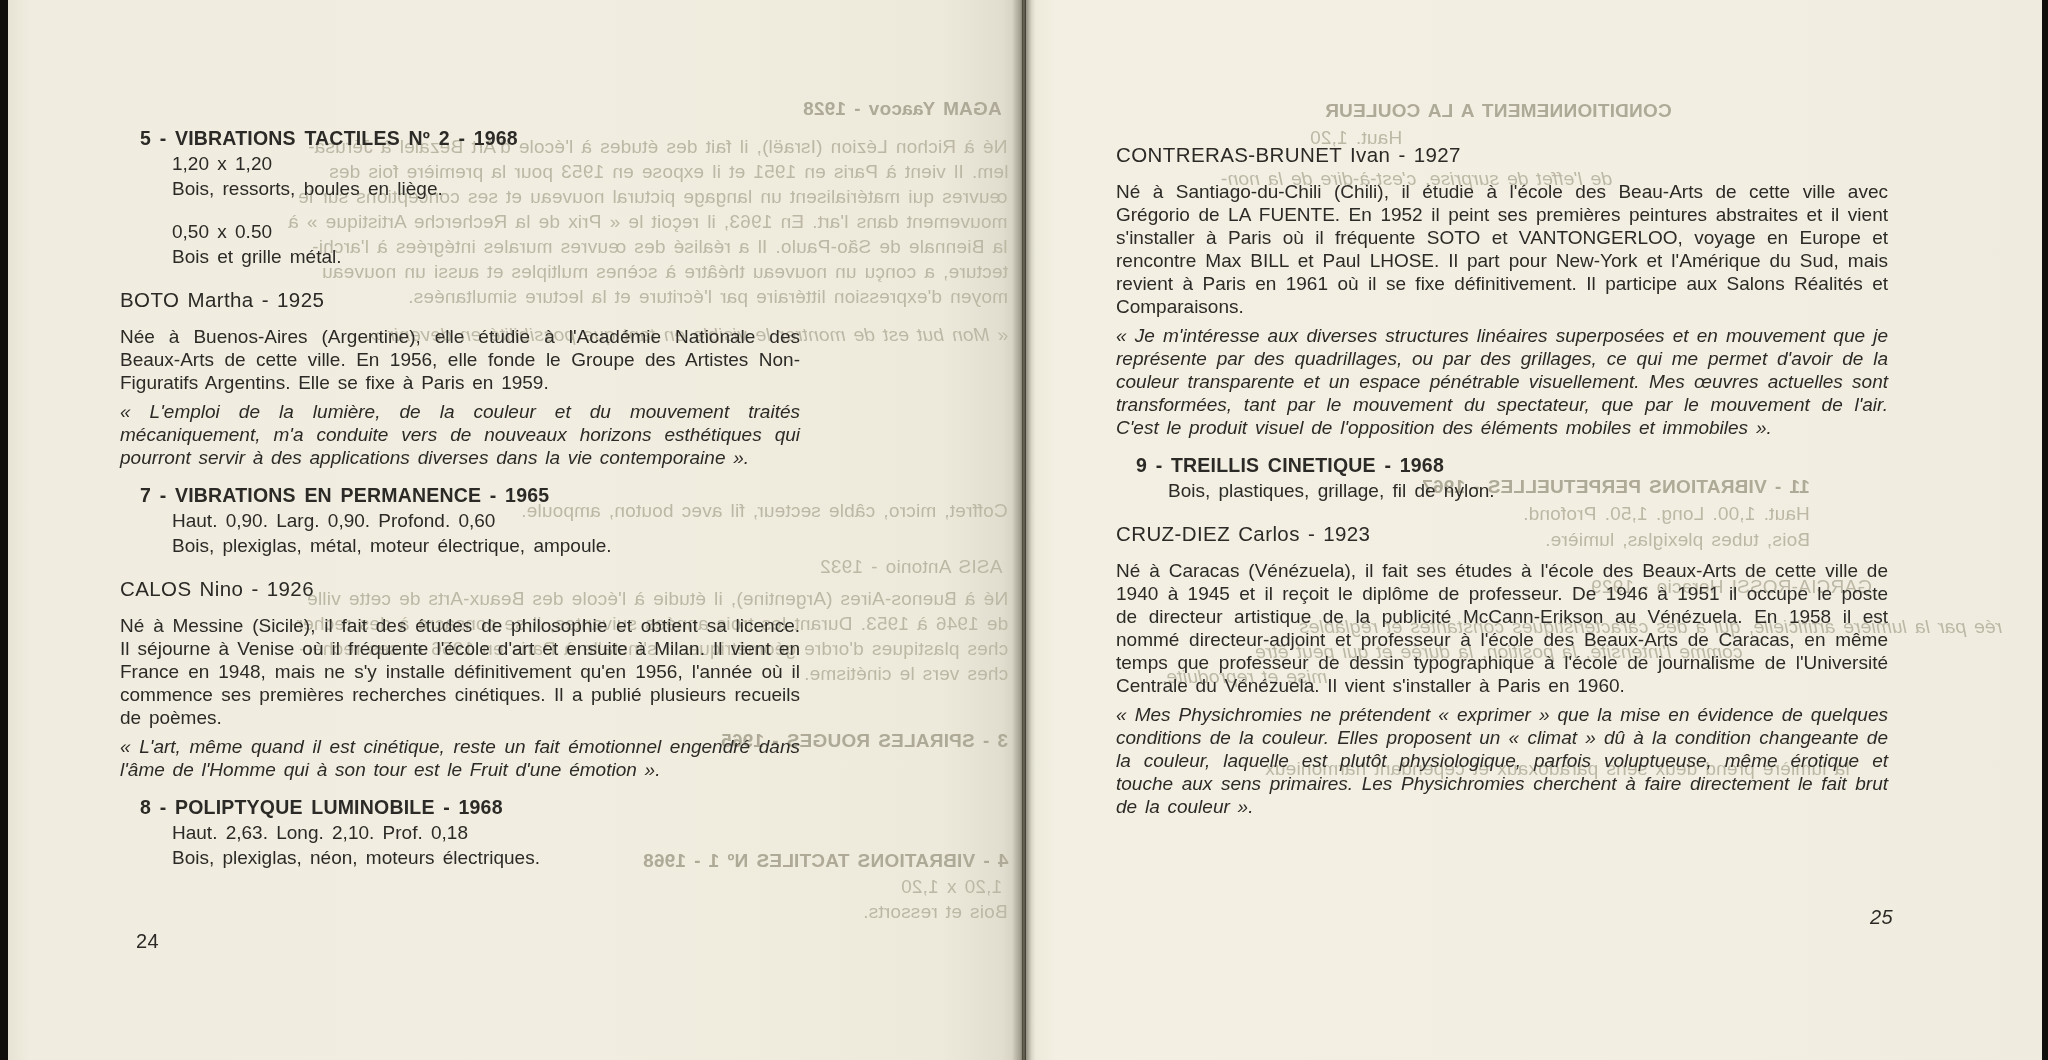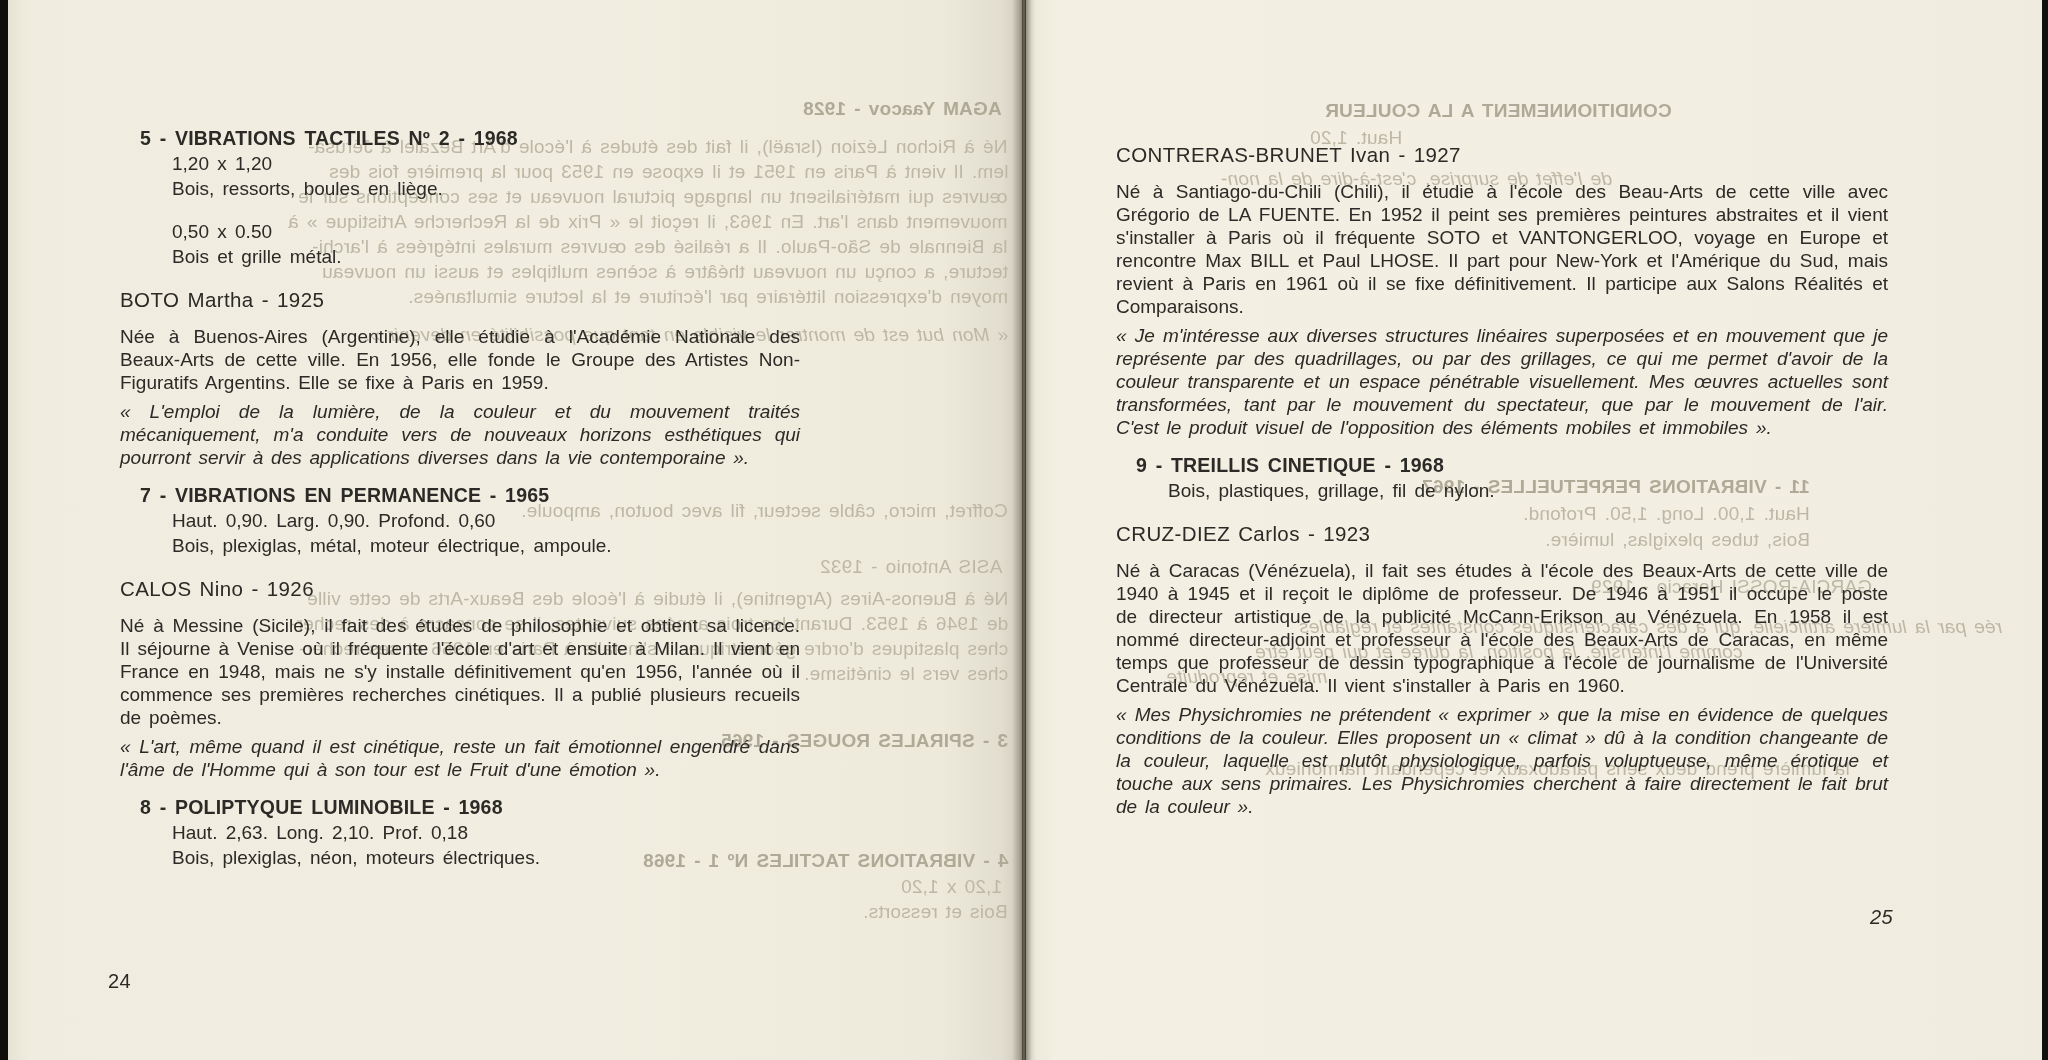--- a/index.html
+++ b/index.html
@@ -30,21 +30,21 @@
   .entry-title{font-weight:bold;font-size:19.5px;line-height:25px;letter-spacing:.2px;word-spacing:3px;white-space:nowrap;}
   .entry-line{font-size:19px;line-height:25px;margin-left:32px;word-spacing:3px;}
 
   .artist{margin:18px 0 14px 0;}
   .content-right .artist:first-child{margin-top:0;}
   .artist-name{font-size:20.5px;line-height:26px;letter-spacing:.4px;word-spacing:2px;margin-bottom:12px;}
   .bio{font-size:19px;line-height:23px;text-align:justify;word-spacing:2.5px;margin:0 0 6px 0;}
   .quote{font-size:19px;line-height:23px;font-style:italic;text-align:justify;word-spacing:2.5px;margin:0;}
 
   .pagenum{position:absolute;font-size:20px;letter-spacing:.5px;color:#2b2a26;z-index:3;}
-  .pagenum-left{left:100px;top:930px;margin-top:40px;}
+  .pagenum-left{left:128px;top:930px;}
   .pagenum-right{left:844px;top:906px;font-style:italic;}
 
   .ghost{
     position:absolute;z-index:1;white-space:nowrap;pointer-events:none;
     transform:scaleX(-1);
     font-size:19px;color:#bcb8a5;letter-spacing:.2px;word-spacing:2.5px;
     filter:blur(0.4px);
   }
   .ghost-b{font-weight:bold;color:#aeaa97;}
   .ghost-i{font-style:italic;}

